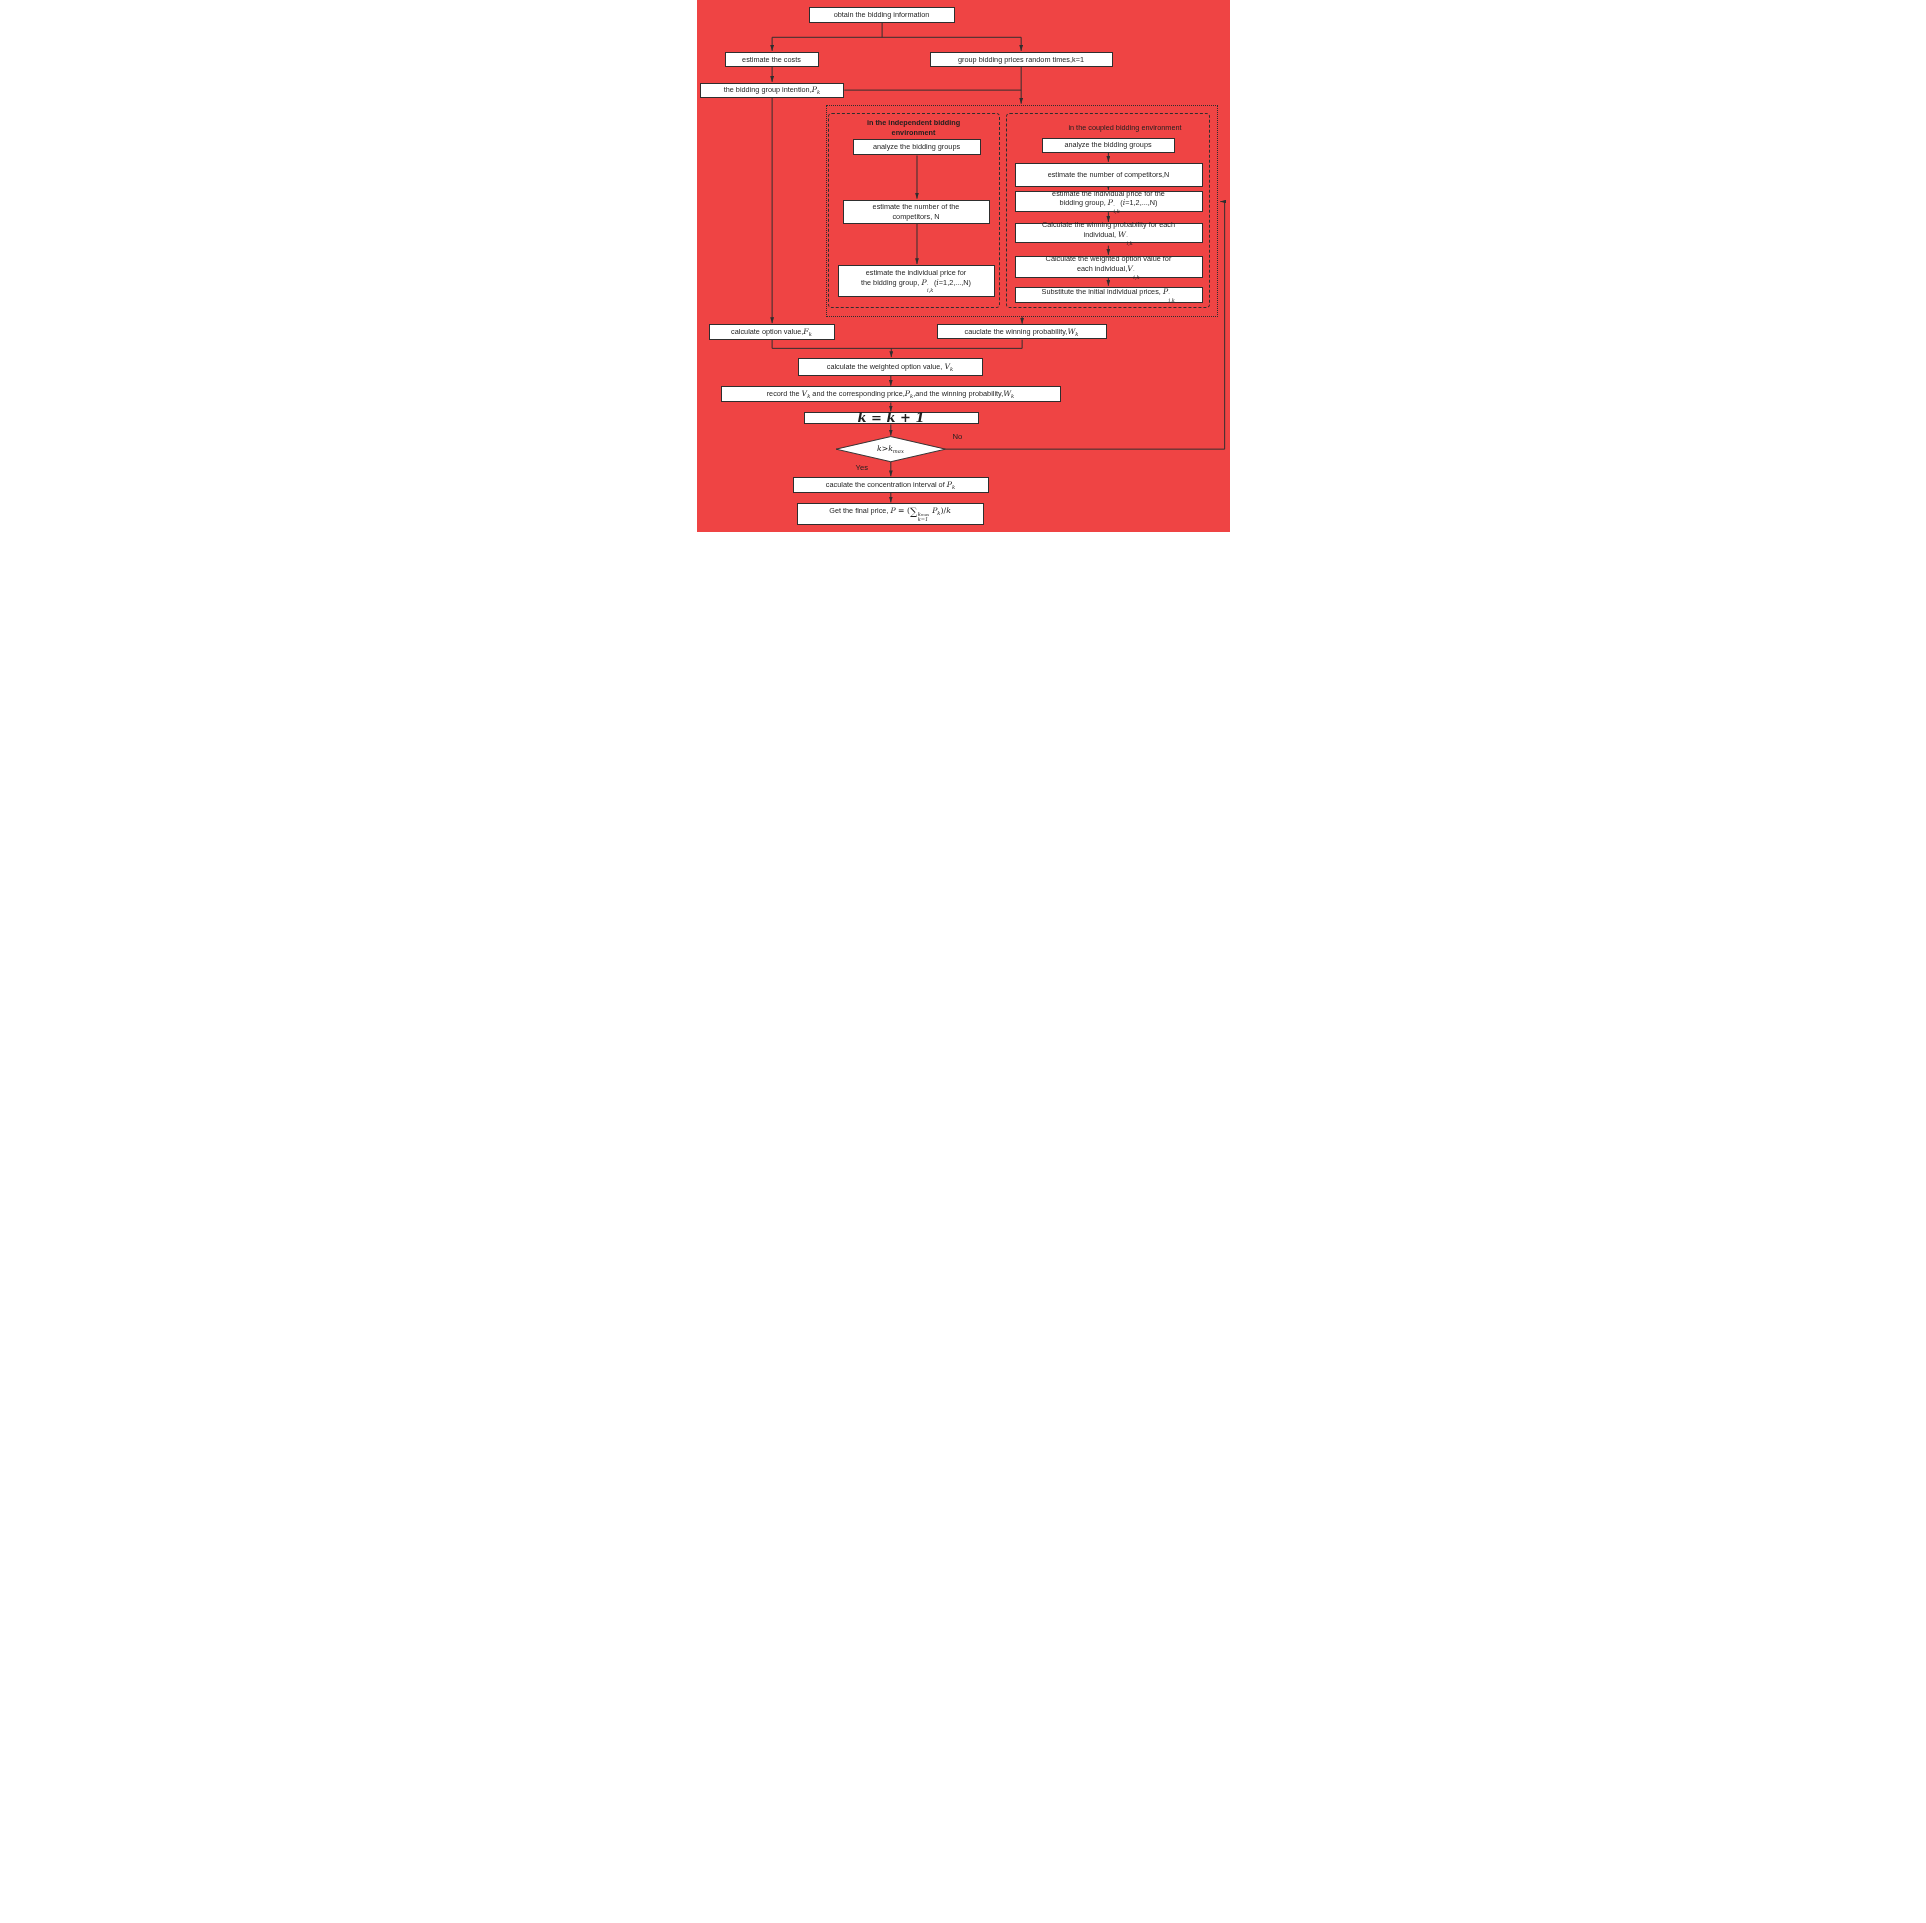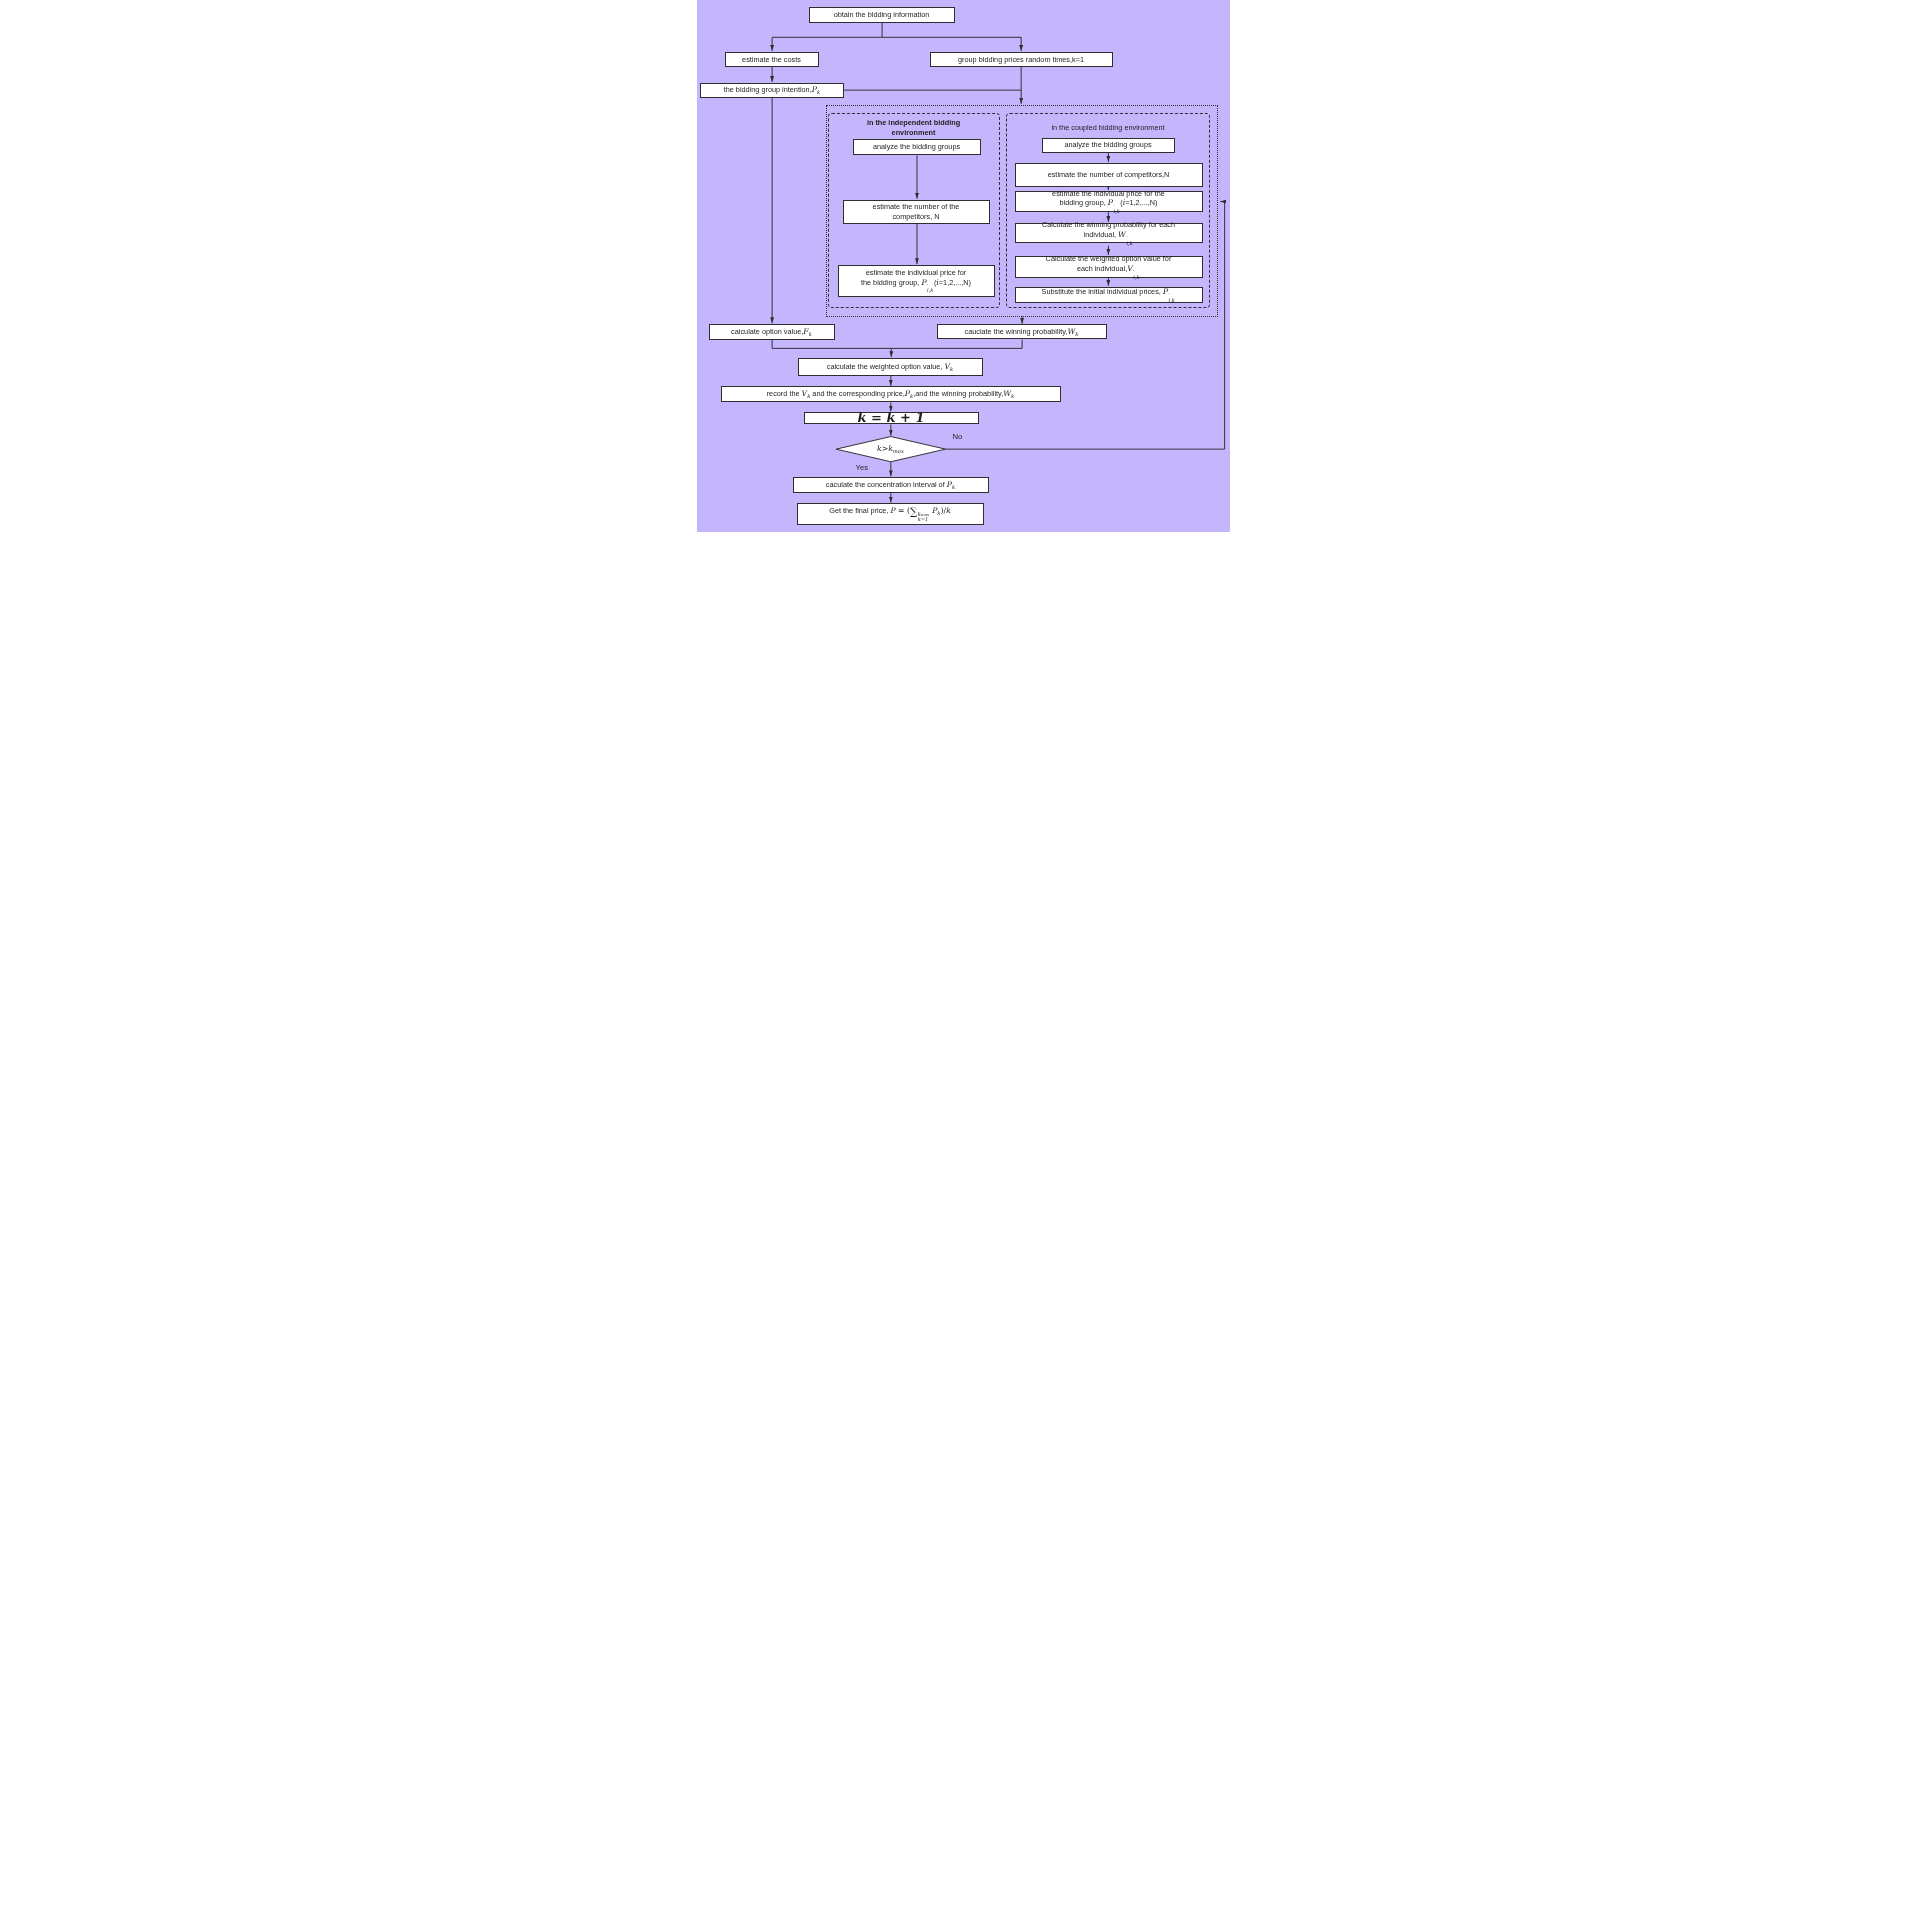--- a/index.html
+++ b/index.html
@@ -1,20 +1,20 @@
 <!DOCTYPE html>
 <html style="font-size:7.7px"><head>
 <meta charset="utf-8">
 <style>
   html,body{margin:0;padding:0;background:#fff;}
   .canvas{
     position:relative;
     width:533px;height:532px;
     margin:0 auto;
-    background:#c4b5fd;
+    background:#ef4444;
     font-family:"Liberation Sans",sans-serif;
     color:#1f1f1f;
     overflow:hidden;
   }
   .wires{position:absolute;left:0;top:0;width:533px;height:532px;}
   .node{
     position:absolute;
     border:1px solid #2e2e2e;
     background:#fff;
     display:flex;flex-direction:column;justify-content:center;align-items:center;
@@ -136,21 +136,21 @@
     </div>
 
   <div class="node" style="left:141px;top:265px;width:157px;height:31.5px;">
       <div class="tline"><span class="sg-p">estimate the individual price for</span></div>
       <div class="tline"><span class="sg-p">the bidding group, </span><span class="sg-v">P</span><span class="stk">
           <span class="stk-t">′</span>
           <span class="stk-b">i,k</span>
         </span><span class="sg-p">(</span><span class="sg-v">i</span><span class="sg-p">=1,2,...,N)</span></div>
     </div>
 
-  <div class="float-label" style="left:320px;top:123px;width:183px;height:9.7px;">
+  <div class="float-label" style="left:337px;top:123px;width:183px;height:9.7px;">
       <div class="tline"><span class="sg-p">in the coupled bidding environment</span></div>
     </div>
 
   <div class="node" style="left:345px;top:138px;width:133px;height:14.5px;">
       <div class="tline"><span class="sg-p">analyze the bidding groups</span></div>
     </div>
 
   <div class="node" style="left:318px;top:163px;width:188px;height:24px;">
       <div class="tline"><span class="sg-p">estimate the number of competitors,N</span></div>
     </div>

